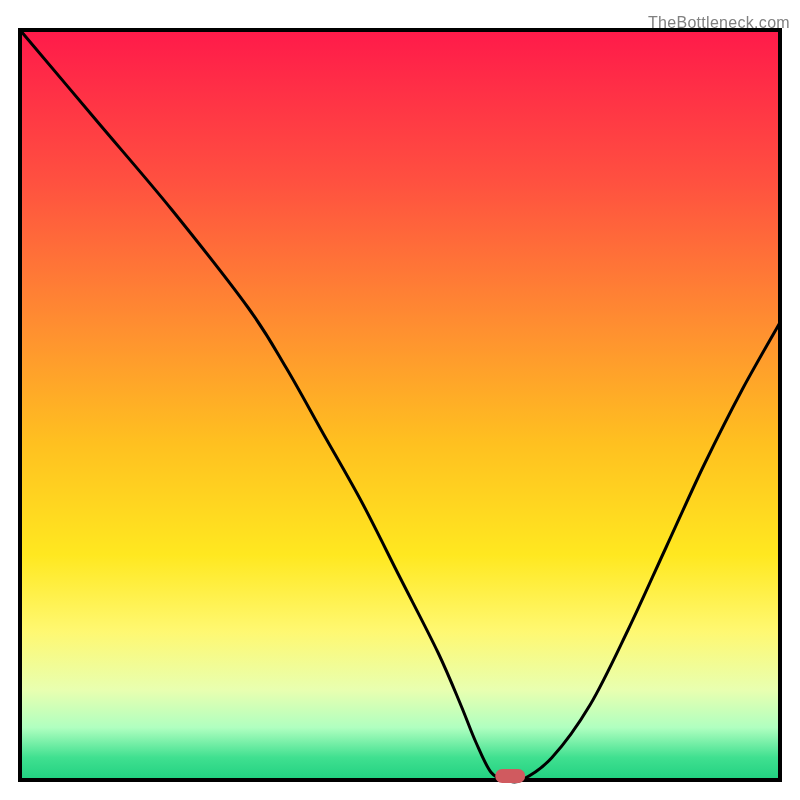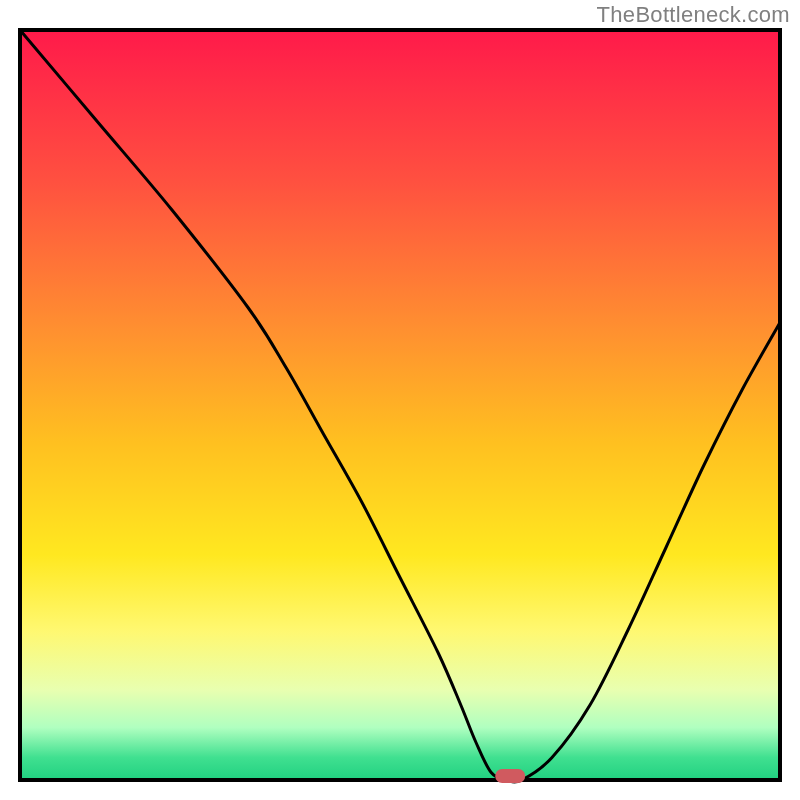--- a/index.html
+++ b/index.html
@@ -10,24 +10,24 @@
     background: #ffffff;
     font-family: Arial, Helvetica, sans-serif;
   }
   .stage {
     position: relative;
     width: 800px;
     height: 800px;
   }
   .watermark {
     position: absolute;
-    top: 2px;
+    top: 14px;
     right: 10px;
     color: #808080;
-    font-size: 22px;
+    font-size: 16px;
     font-weight: 500;
     letter-spacing: 0.3px;
     z-index: 5;
   }
   svg.chart {
     position: absolute;
     left: 0;
     top: 0;
     width: 800px;
     height: 800px;

